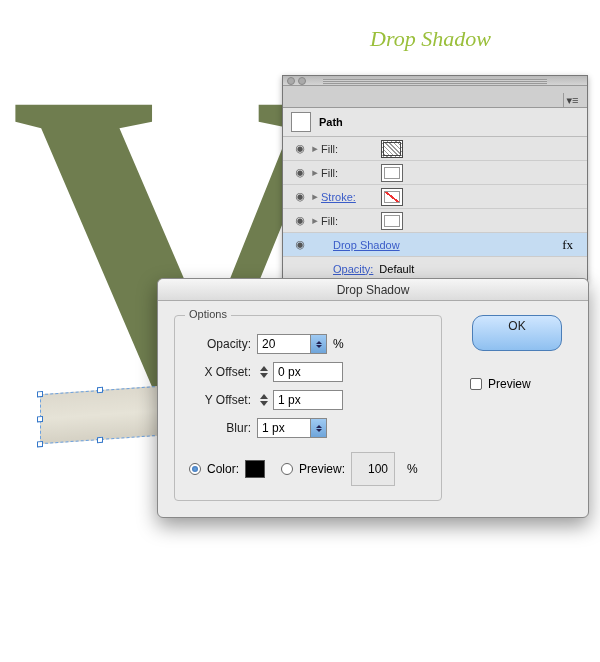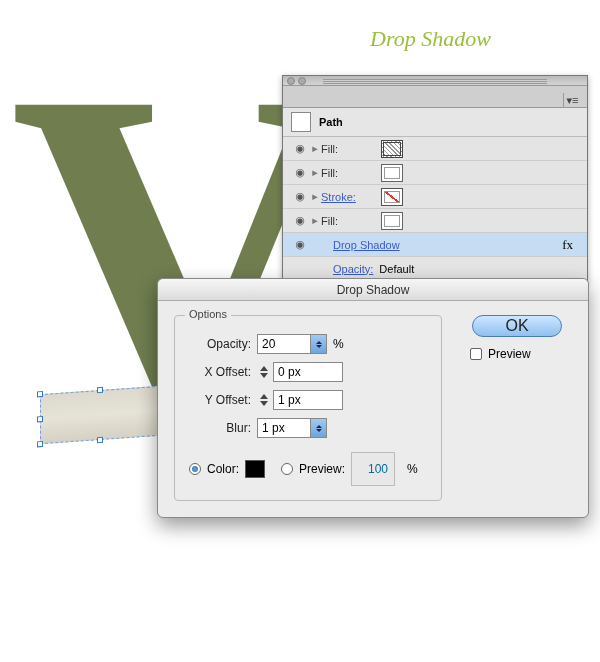--- a/index.html
+++ b/index.html
@@ -256,42 +256,42 @@
   .stepper-icon .sd{border-top:5px solid #444;margin-top:2px;}
   .radio-row {
     display:flex; align-items:center; margin-top: 14px; gap: 6px;
   }
   .radio {
     width:12px;height:12px;border-radius:50%;border:1px solid #666;background:#fff;position:relative;display:inline-block;
   }
   .radio.checked::after{content:"";position:absolute;inset:2px;border-radius:50%;background:radial-gradient(#6fa5da,#2d68b6);}
   .color-swatch{width:20px;height:18px;background:#000;border:1px solid #555;margin-right:10px;}
   .darkness-input{
-    border:1px solid #bbb;background:#e8e8e8;color:#0369a1;height:20px;width:44px;
+    border:1px solid #bbb;background:#e8e8e8;color:#000000;height:20px;width:44px;
     display:inline-flex;align-items:center;justify-content:flex-end;padding:16px 6px;font-size:12px;
   }
 
   .dialog-right {
     flex:1;
     display:flex;
     flex-direction:column;
     align-items:center;
     padding-left: 20px;
   }
   .btn {
     width: 90px;
-    height: 22px;
+    height: 36px;
     border-radius: 11px;
     border: 1px solid #777;
     background: linear-gradient(#fdfdfd,#e2e2e2);
-    font-size:16px;
+    font-size:12px;
     text-align:center;
     line-height:20px;
     color:#222;
-    margin-bottom: 4px;
+    margin-bottom: 20px;
     cursor: pointer;
   }
   .btn.primary {
     background: linear-gradient(#cfe6ff,#8fc0f0);
     border-color:#4b7eb8;
   }
   .chk-row{display:flex;align-items:center;gap:6px;margin-top:6px; align-self:flex-start; margin-left:8px;}
   .chk{width:12px;height:12px;border:1px solid #666;background:#fff;border-radius:2px;}
 </style>
 </head>

